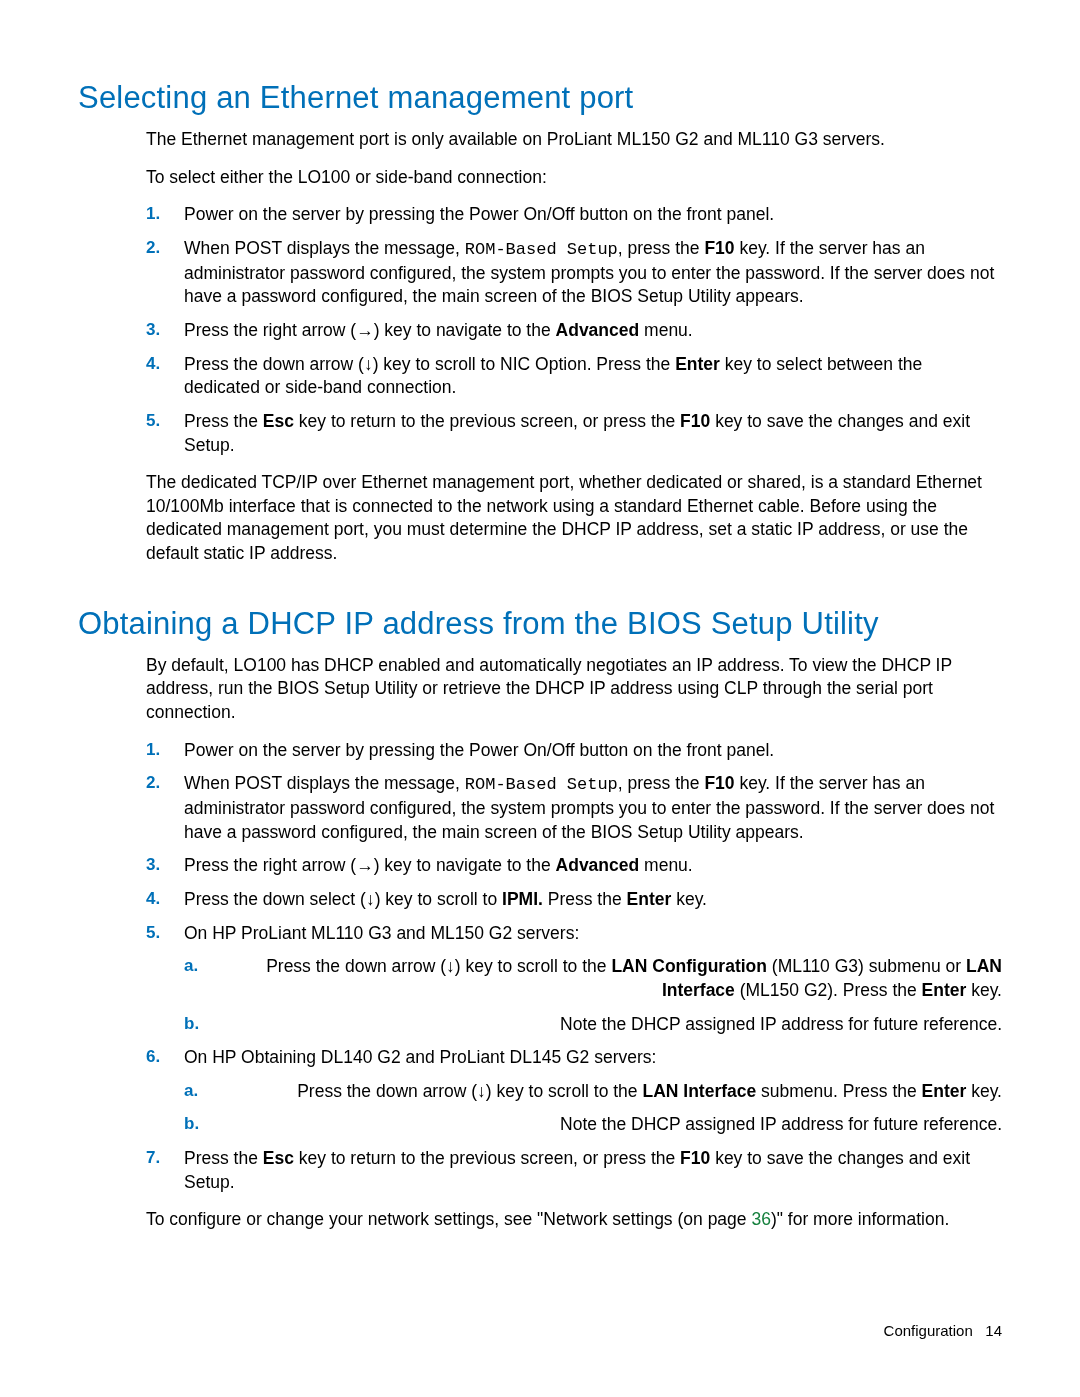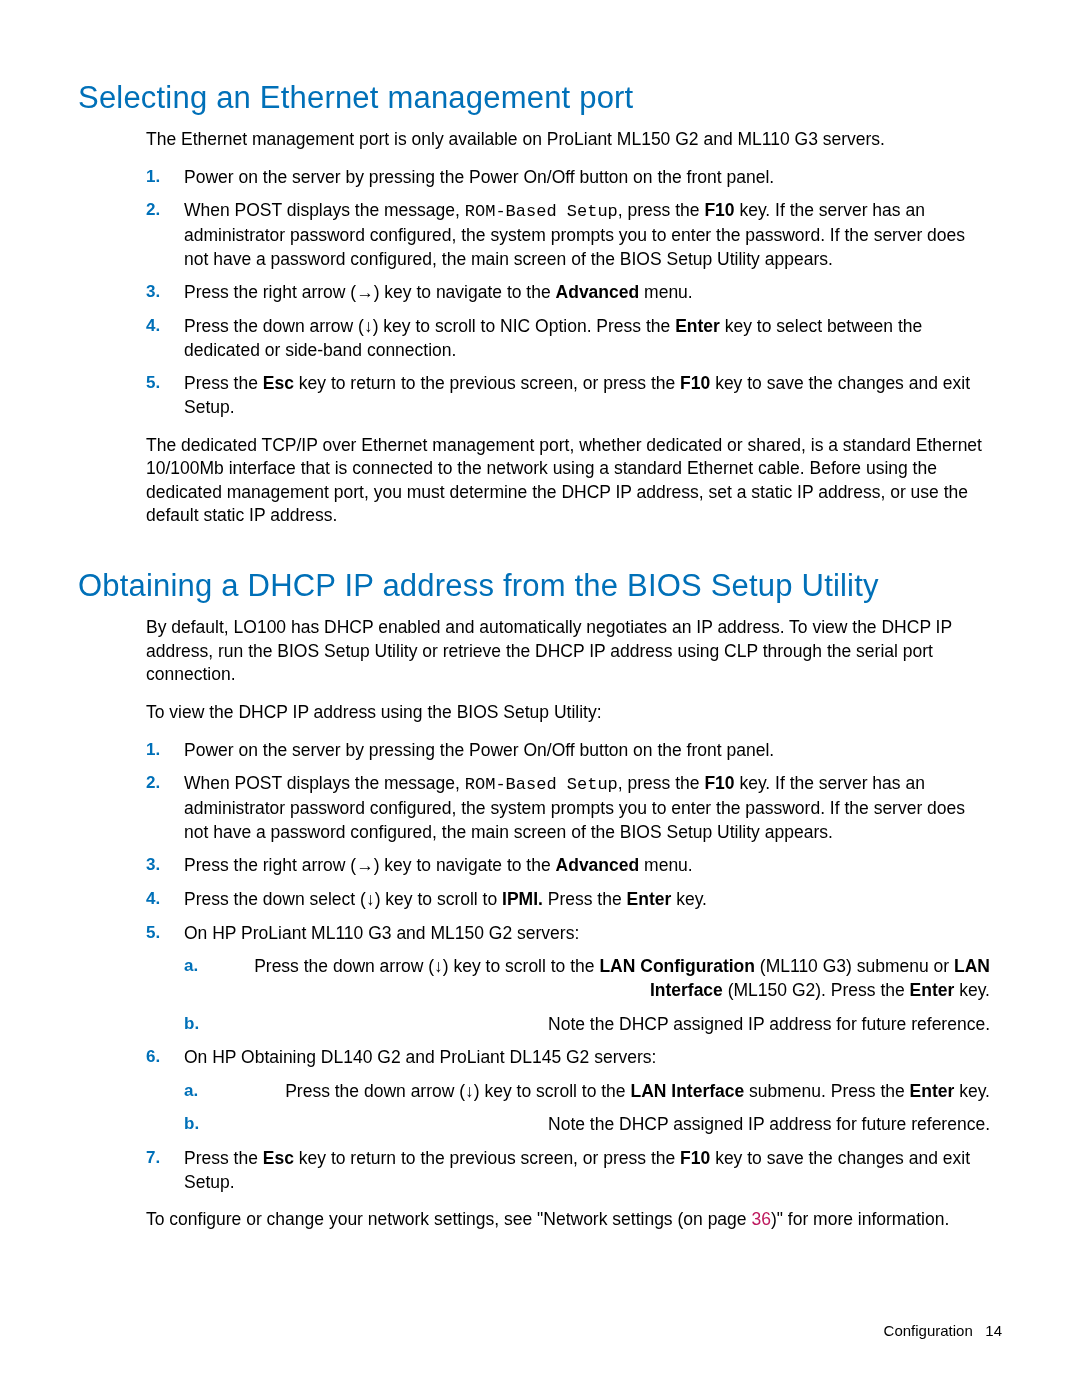--- a/index.html
+++ b/index.html
@@ -21,21 +21,21 @@
   h2.section-title {
     font-family: "Futura", "Century Gothic", Arial, sans-serif;
     font-weight: 400;
     color: #0070b8;
     font-size: 31px;
     margin: 0 0 12px 0;
     letter-spacing: 0.2px;
   }
   .indent {
     margin-left: 68px;
-    margin-right: 12px;
+    margin-right: 0;
   }
   p.body {
     font-size: 17.5px;
     line-height: 1.35;
     margin: 0 0 14px 0;
   }
   ol.num {
     list-style: none;
     padding: 0;
     margin: 0 0 14px 0;
@@ -85,31 +85,32 @@
     font-size: 17px;
   }
   .mono { font-family: "Courier New", monospace; font-size: 17px; }
   .b { font-weight: 700; }
   .footer {
     position: absolute;
     right: 78px;
     bottom: 58px;
     font-size: 15px;
   }
-  a.pagelink { color: #be185d; text-decoration: none; }
+  a.pagelink { color: #15803d; text-decoration: none; }
   .gap { height: 26px; }
 </style>
 </head>
 <body>
 
 <div class="page">
 
   <h2 class="section-title">Selecting an Ethernet management port</h2>
   <div class="indent">
     <p class="body">The Ethernet management port is only available on ProLiant ML150 G2 and ML110 G3 servers.</p>
+    <p class="body">To select either the LO100 or side-band connection:</p>
 
     <ol class="num">
       <li><span>Power on the server by pressing the Power On/Off button on the front panel.</span></li>
       <li>
         <span>When POST displays the message, </span><span class="mono">ROM-Based Setup</span><span>, press the </span><span class="b">F10</span><span> key. If the server has an administrator password configured, the system prompts you to enter the password. If the server does not have a password configured, the main screen of the BIOS Setup Utility appears.</span>
       </li>
       <li>
         <span>Press the right arrow (→) key to navigate to the </span><span class="b">Advanced</span><span> menu.</span>
       </li>
       <li>
@@ -121,21 +122,20 @@
     </ol>
 
     <p class="body">The dedicated TCP/IP over Ethernet management port, whether dedicated or shared, is a standard Ethernet 10/100Mb interface that is connected to the network using a standard Ethernet cable. Before using the dedicated management port, you must determine the DHCP IP address, set a static IP address, or use the default static IP address.</p>
   </div>
 
   <div class="gap"></div>
 
   <h2 class="section-title">Obtaining a DHCP IP address from the BIOS Setup Utility</h2>
   <div class="indent">
     <p class="body">By default, LO100 has DHCP enabled and automatically negotiates an IP address. To view the DHCP IP address, run the BIOS Setup Utility or retrieve the DHCP IP address using CLP through the serial port connection.</p>
-    <p class="body">To view the DHCP IP address using the BIOS Setup Utility:</p>
 
     <ol class="num">
       <li><span>Power on the server by pressing the Power On/Off button on the front panel.</span></li>
       <li>
         <span>When POST displays the message, </span><span class="mono">ROM-Based Setup</span><span>, press the </span><span class="b">F10</span><span> key. If the server has an administrator password configured, the system prompts you to enter the password. If the server does not have a password configured, the main screen of the BIOS Setup Utility appears.</span>
       </li>
       <li>
         <span>Press the right arrow (→) key to navigate to the </span><span class="b">Advanced</span><span> menu.</span>
       </li>
       <li>

